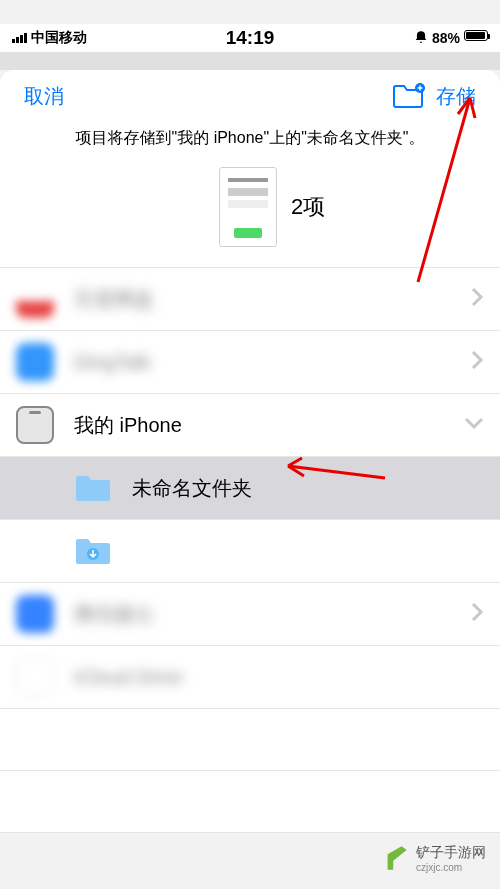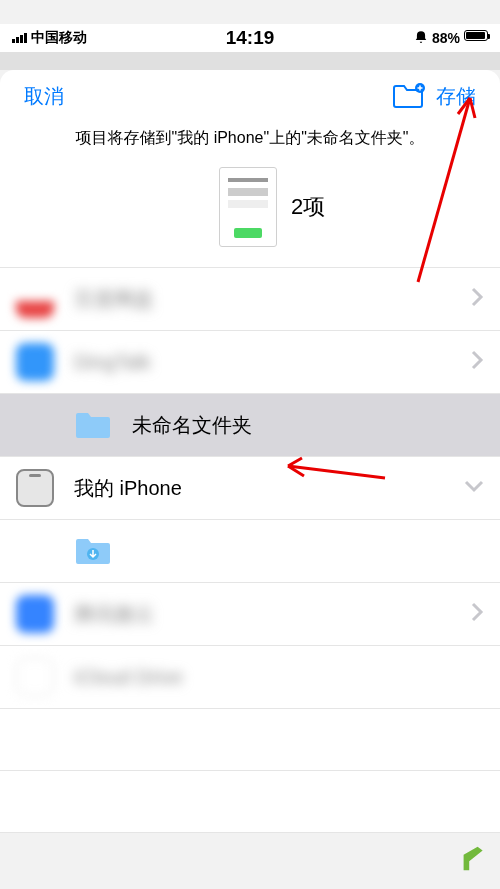--- a/index.html
+++ b/index.html
@@ -207,37 +207,37 @@
     </div>
 
     <div class="list-row">
       <div class="app-icon blur-icon" style="background:#3296fa"></div>
       <span class="row-label blur">DingTalk</span>
       <span class="chevron"><svg viewBox="0 0 13 20">
             <path d="M2 2 l8 8 -8 8" fill="none" stroke="#c7c7cc" stroke-width="3"></path>
           </svg></span>
     </div>
 
-    <div class="list-row indent selected">
-      <span class="folder-icon">
-        <svg viewBox="0 0 38 30">
-            <path d="M2 6 v20 a2 2 0 002 2 h30 a2 2 0 002-2 V9 a2 2 0 00-2-2 H17 l-3-4 H4 a2 2 0 00-2 2 z" fill="#8ecbf9"></path>
-          </svg>
-      </span>
-      <span class="row-label">未命名文件夹</span>
-    </div>
-
     <div class="list-row">
       <div class="app-icon" style="background:#e6e6e6;border:2px solid #888;border-radius:8px;position:relative">
         <span style="position:absolute;top:3px;left:50%;transform:translateX(-50%);width:12px;height:3px;background:#888;border-radius:2px"></span>
       </div>
       <span class="row-label">我的 iPhone</span>
       <span class="chevron down-chevron"><svg viewBox="0 0 20 13">
             <path d="M2 2 l8 8 8-8" fill="none" stroke="#c7c7cc" stroke-width="3"></path>
           </svg></span>
+    </div>
+
+    <div class="list-row indent selected">
+      <span class="folder-icon">
+        <svg viewBox="0 0 38 30">
+            <path d="M2 6 v20 a2 2 0 002 2 h30 a2 2 0 002-2 V9 a2 2 0 00-2-2 H17 l-3-4 H4 a2 2 0 00-2 2 z" fill="#8ecbf9"></path>
+          </svg>
+      </span>
+      <span class="row-label">未命名文件夹</span>
     </div>
 
     <div class="list-row indent">
       <span class="folder-icon">
         <svg viewBox="0 0 38 30">
             <path d="M2 6 v20 a2 2 0 002 2 h30 a2 2 0 002-2 V9 a2 2 0 00-2-2 H17 l-3-4 H4 a2 2 0 00-2 2 z" fill="#8ecbf9"></path>
             <circle cx="19" cy="18" r="6" fill="#4fb4f0"></circle>
             <path d="M19 14 v6 m-3-2 l3 3 3-3" stroke="#fff" stroke-width="1.5" fill="none"></path>
           </svg>
       </span>
@@ -266,13 +266,17 @@
   <path d="M70 8 L18 192" stroke="#e80000" stroke-width="3" fill="none"></path>
   <path d="M70 8 L58 24 M70 8 L75 28" stroke="#e80000" stroke-width="3" fill="none"></path>
 </svg>
 <svg class="arrow-annotation" style="top:456px;left:280px;width:110px;height:28px" viewBox="0 0 110 28">
   <path d="M105 22 L8 10" stroke="#e80000" stroke-width="3" fill="none"></path>
   <path d="M8 10 L22 2 M8 10 L24 20" stroke="#e80000" stroke-width="3" fill="none"></path>
 </svg>
 
 <div class="watermark">
   <div class="watermark-logo"></div>
+  <div>
+    <div>铲子手游网</div>
+    <small>czjxjc.com</small>
+  </div>
 </div>
 
 </body></html>

